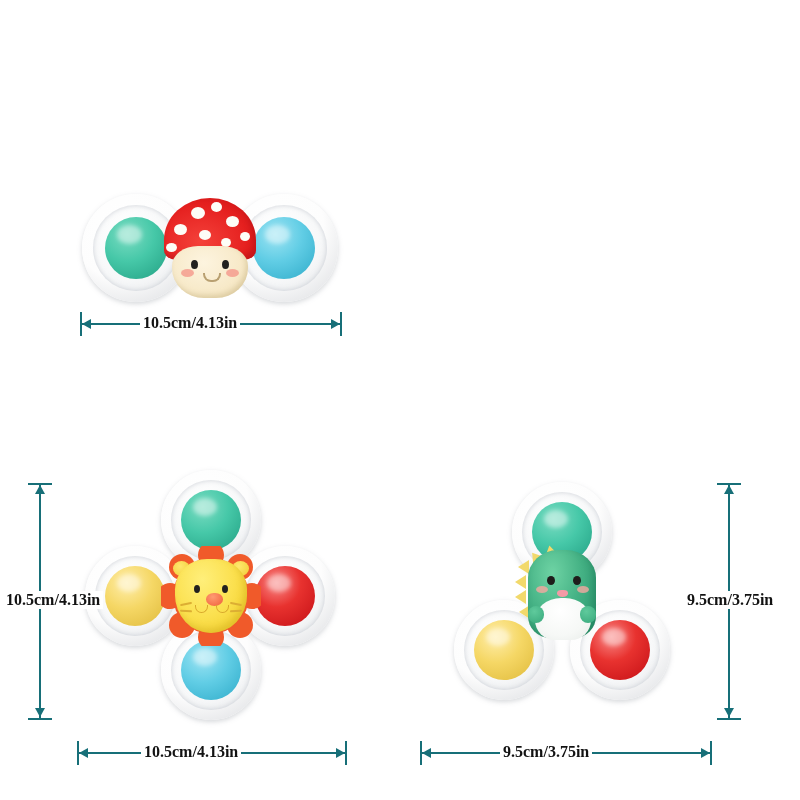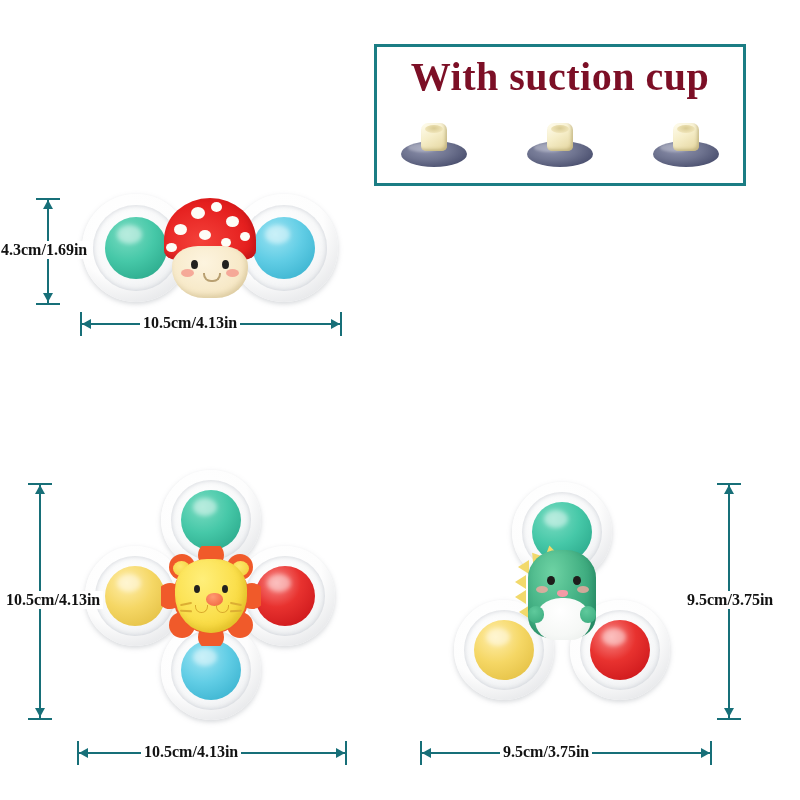--- a/index.html
+++ b/index.html
@@ -188,37 +188,20 @@
     padding:0 3px;
     white-space:nowrap;
     line-height:18px;
   }
 </style>
 </head>
 <body>
 
 <div class="canvas">
 
-  <div class="abs banner">
-    <div class="banner-title">With suction cup</div>
-    <div class="cups-row">
-      <div class="cup">
-        <div class="cup-base"></div>
-        <div class="cup-stem"></div>
-      </div>
-      <div class="cup">
-        <div class="cup-base"></div>
-        <div class="cup-stem"></div>
-      </div>
-      <div class="cup">
-        <div class="cup-base"></div>
-        <div class="cup-stem"></div>
-      </div>
-    </div>
-  </div>
 
   <div class="toy" style="left:82px;top:190px;width:260px;height:115px;">
 
     <div class="lobe" style="left:0px;top:4px;width:108px;height:108px;"></div>
     <div class="lobe-inner" style="left:11px;top:15px;width:86px;height:86px;"></div>
     <div class="ball ball-green" style="left:23px;top:27px;width:62px;height:62px;"></div>
 
     <div class="lobe" style="left:148px;top:4px;width:108px;height:108px;"></div>
     <div class="lobe-inner" style="left:159px;top:15px;width:86px;height:86px;"></div>
     <div class="ball ball-blue" style="left:171px;top:27px;width:62px;height:62px;"></div>
@@ -237,28 +220,20 @@
       <div class="mush-face">
         <div class="eye" style="left:19px;top:14px;"></div>
         <div class="eye" style="left:50px;top:14px;"></div>
         <div class="blush" style="left:9px;top:23px;"></div>
         <div class="blush" style="left:54px;top:23px;"></div>
         <div class="mouth-w" style="left:31px;top:27px;"></div>
       </div>
     </div>
   </div>
 
-  <div class="abs" style="left:18px;top:195px;width:90px;height:115px;">
-    <div class="cap-v" style="left:18px;top:3px;width:24px;"></div>
-    <div class="dim-line-v" style="left:29px;top:5px;height:104px;"></div>
-    <div class="arrow arrow-up" style="left:25px;top:5px;"></div>
-    <div class="arrow arrow-down" style="left:25px;top:98px;"></div>
-    <div class="cap-v" style="left:18px;top:108px;width:24px;"></div>
-    <div class="dim-label" style="left:-20px;top:46px;">4.3cm/1.69in</div>
-  </div>
 
   <div class="abs" style="left:78px;top:308px;width:268px;height:36px;">
     <div class="cap-h" style="left:2px;top:4px;height:24px;"></div>
     <div class="dim-line-h" style="left:4px;top:15px;width:258px;"></div>
     <div class="arrow arrow-left" style="left:4px;top:11px;"></div>
     <div class="arrow arrow-right" style="left:253px;top:11px;"></div>
     <div class="cap-h" style="left:262px;top:4px;height:24px;"></div>
     <div class="dim-label" style="left:62px;top:6px;">10.5cm/4.13in</div>
   </div>
 

